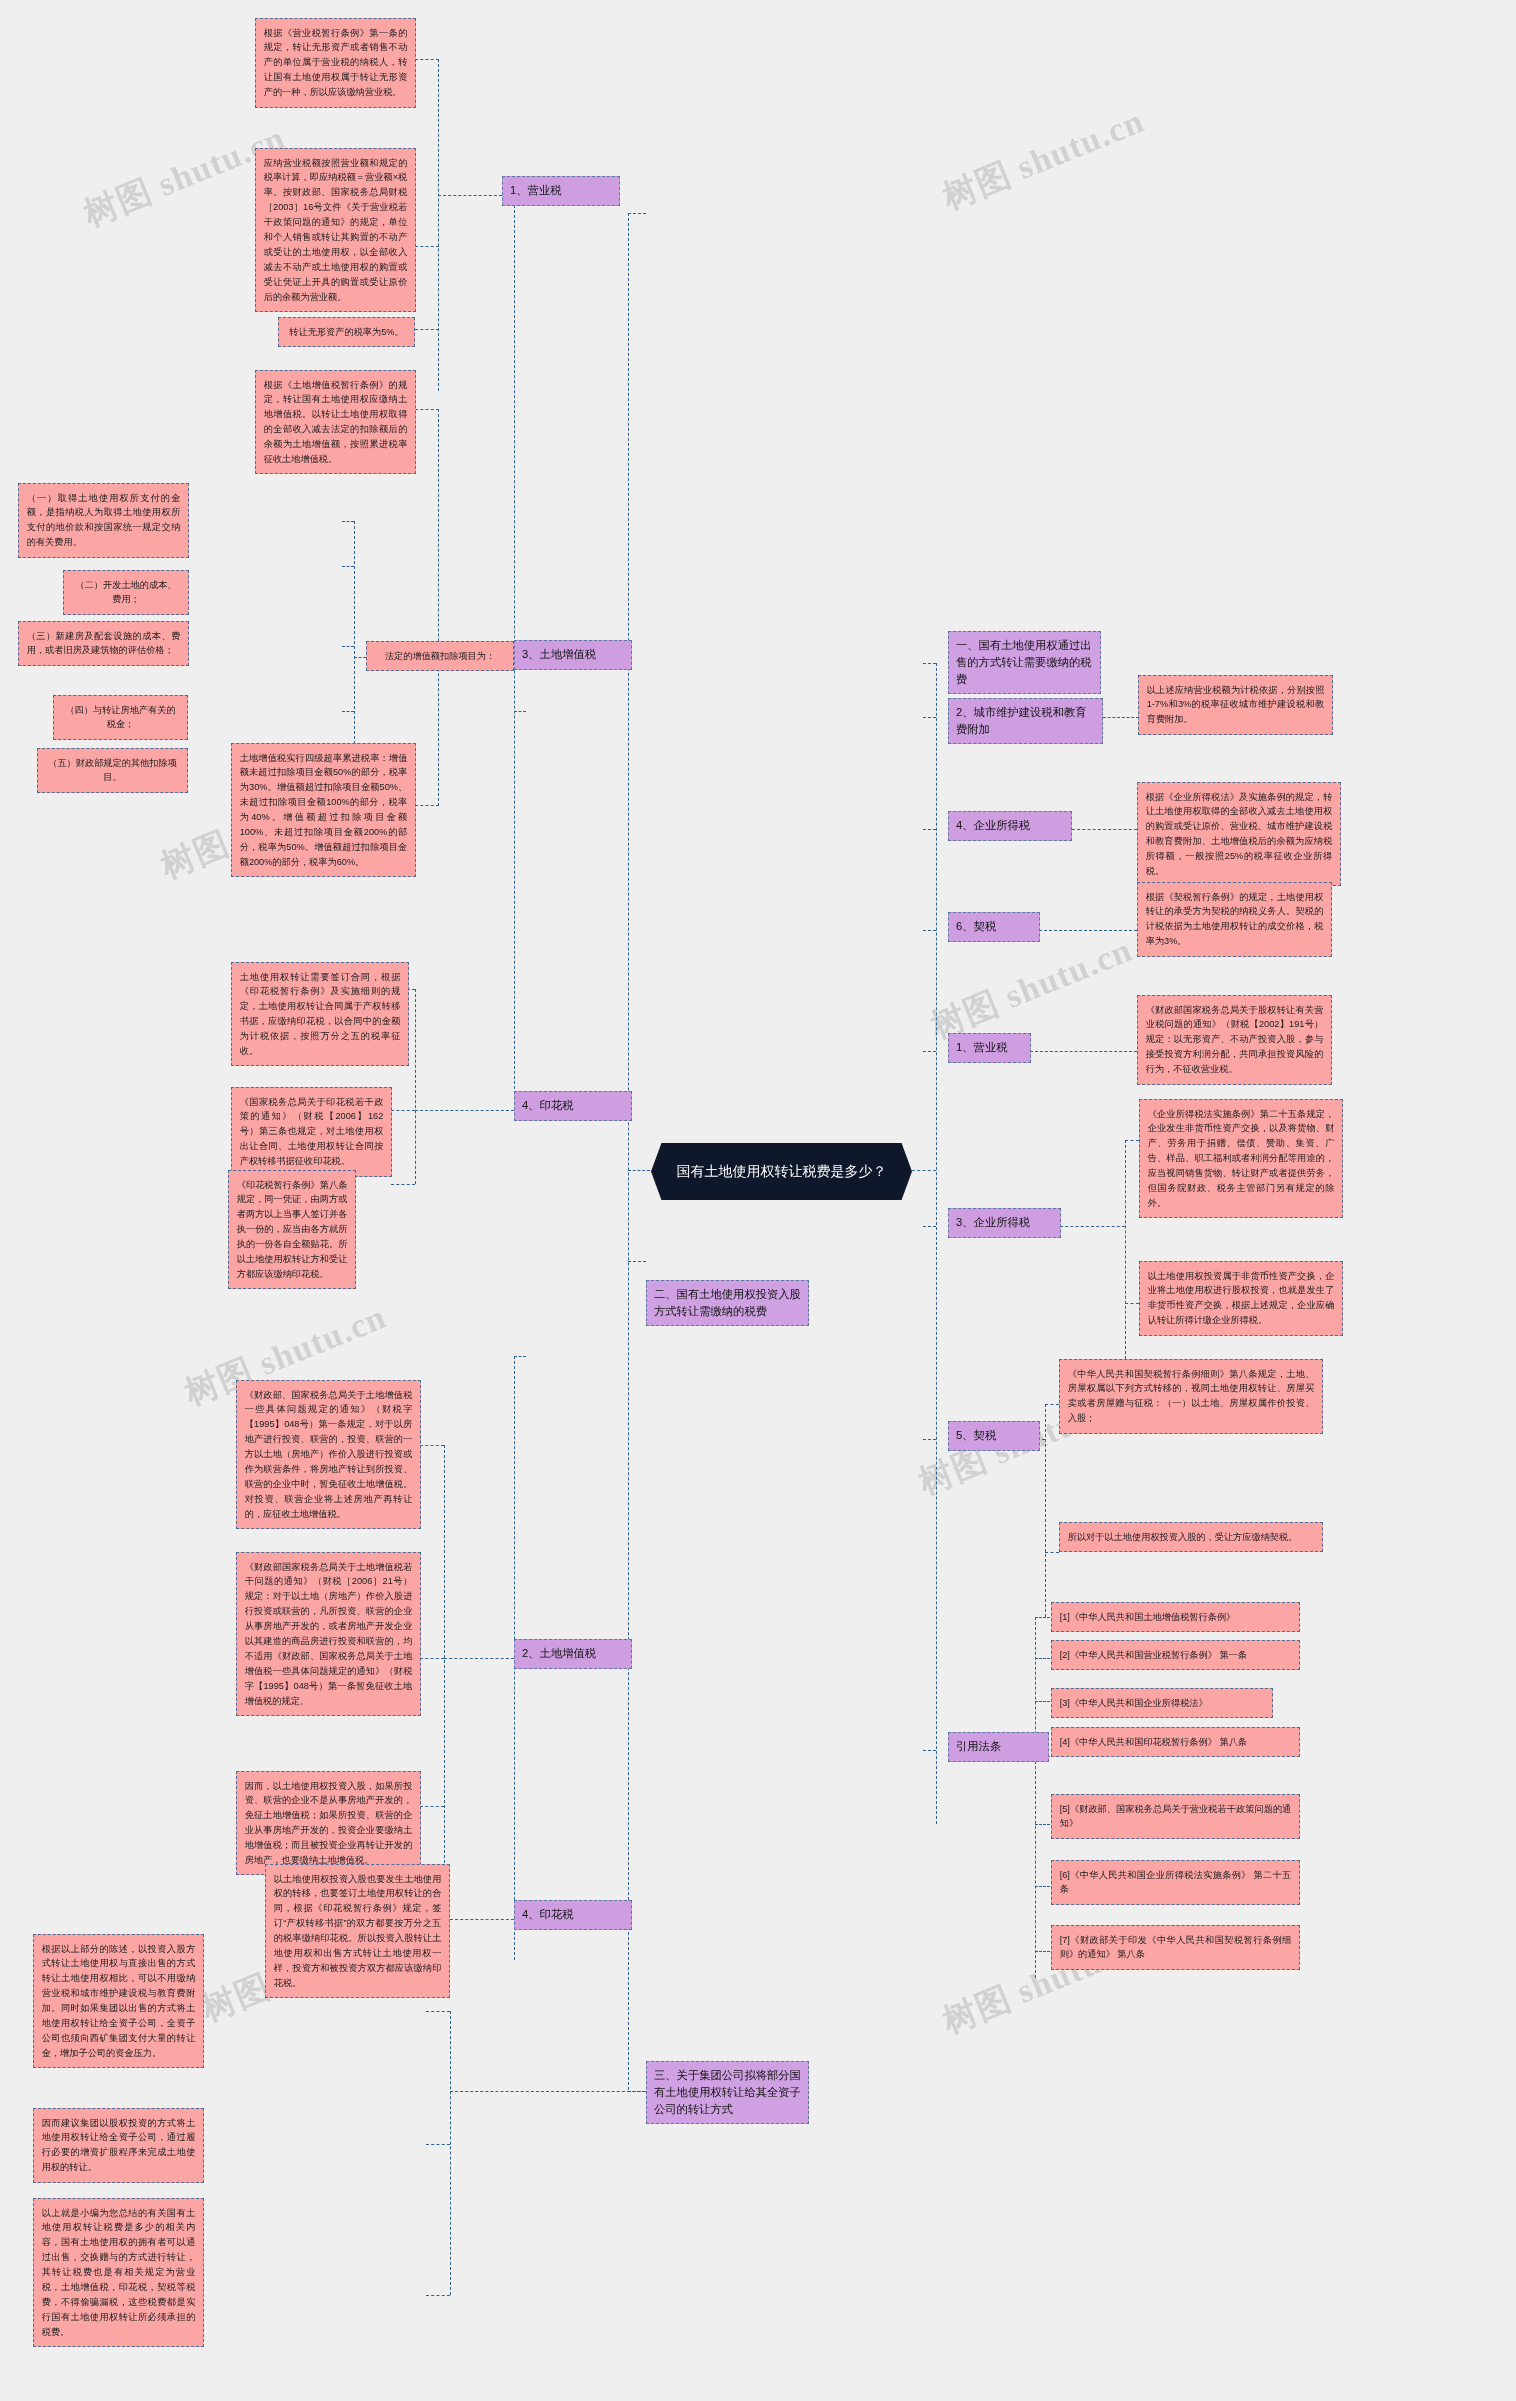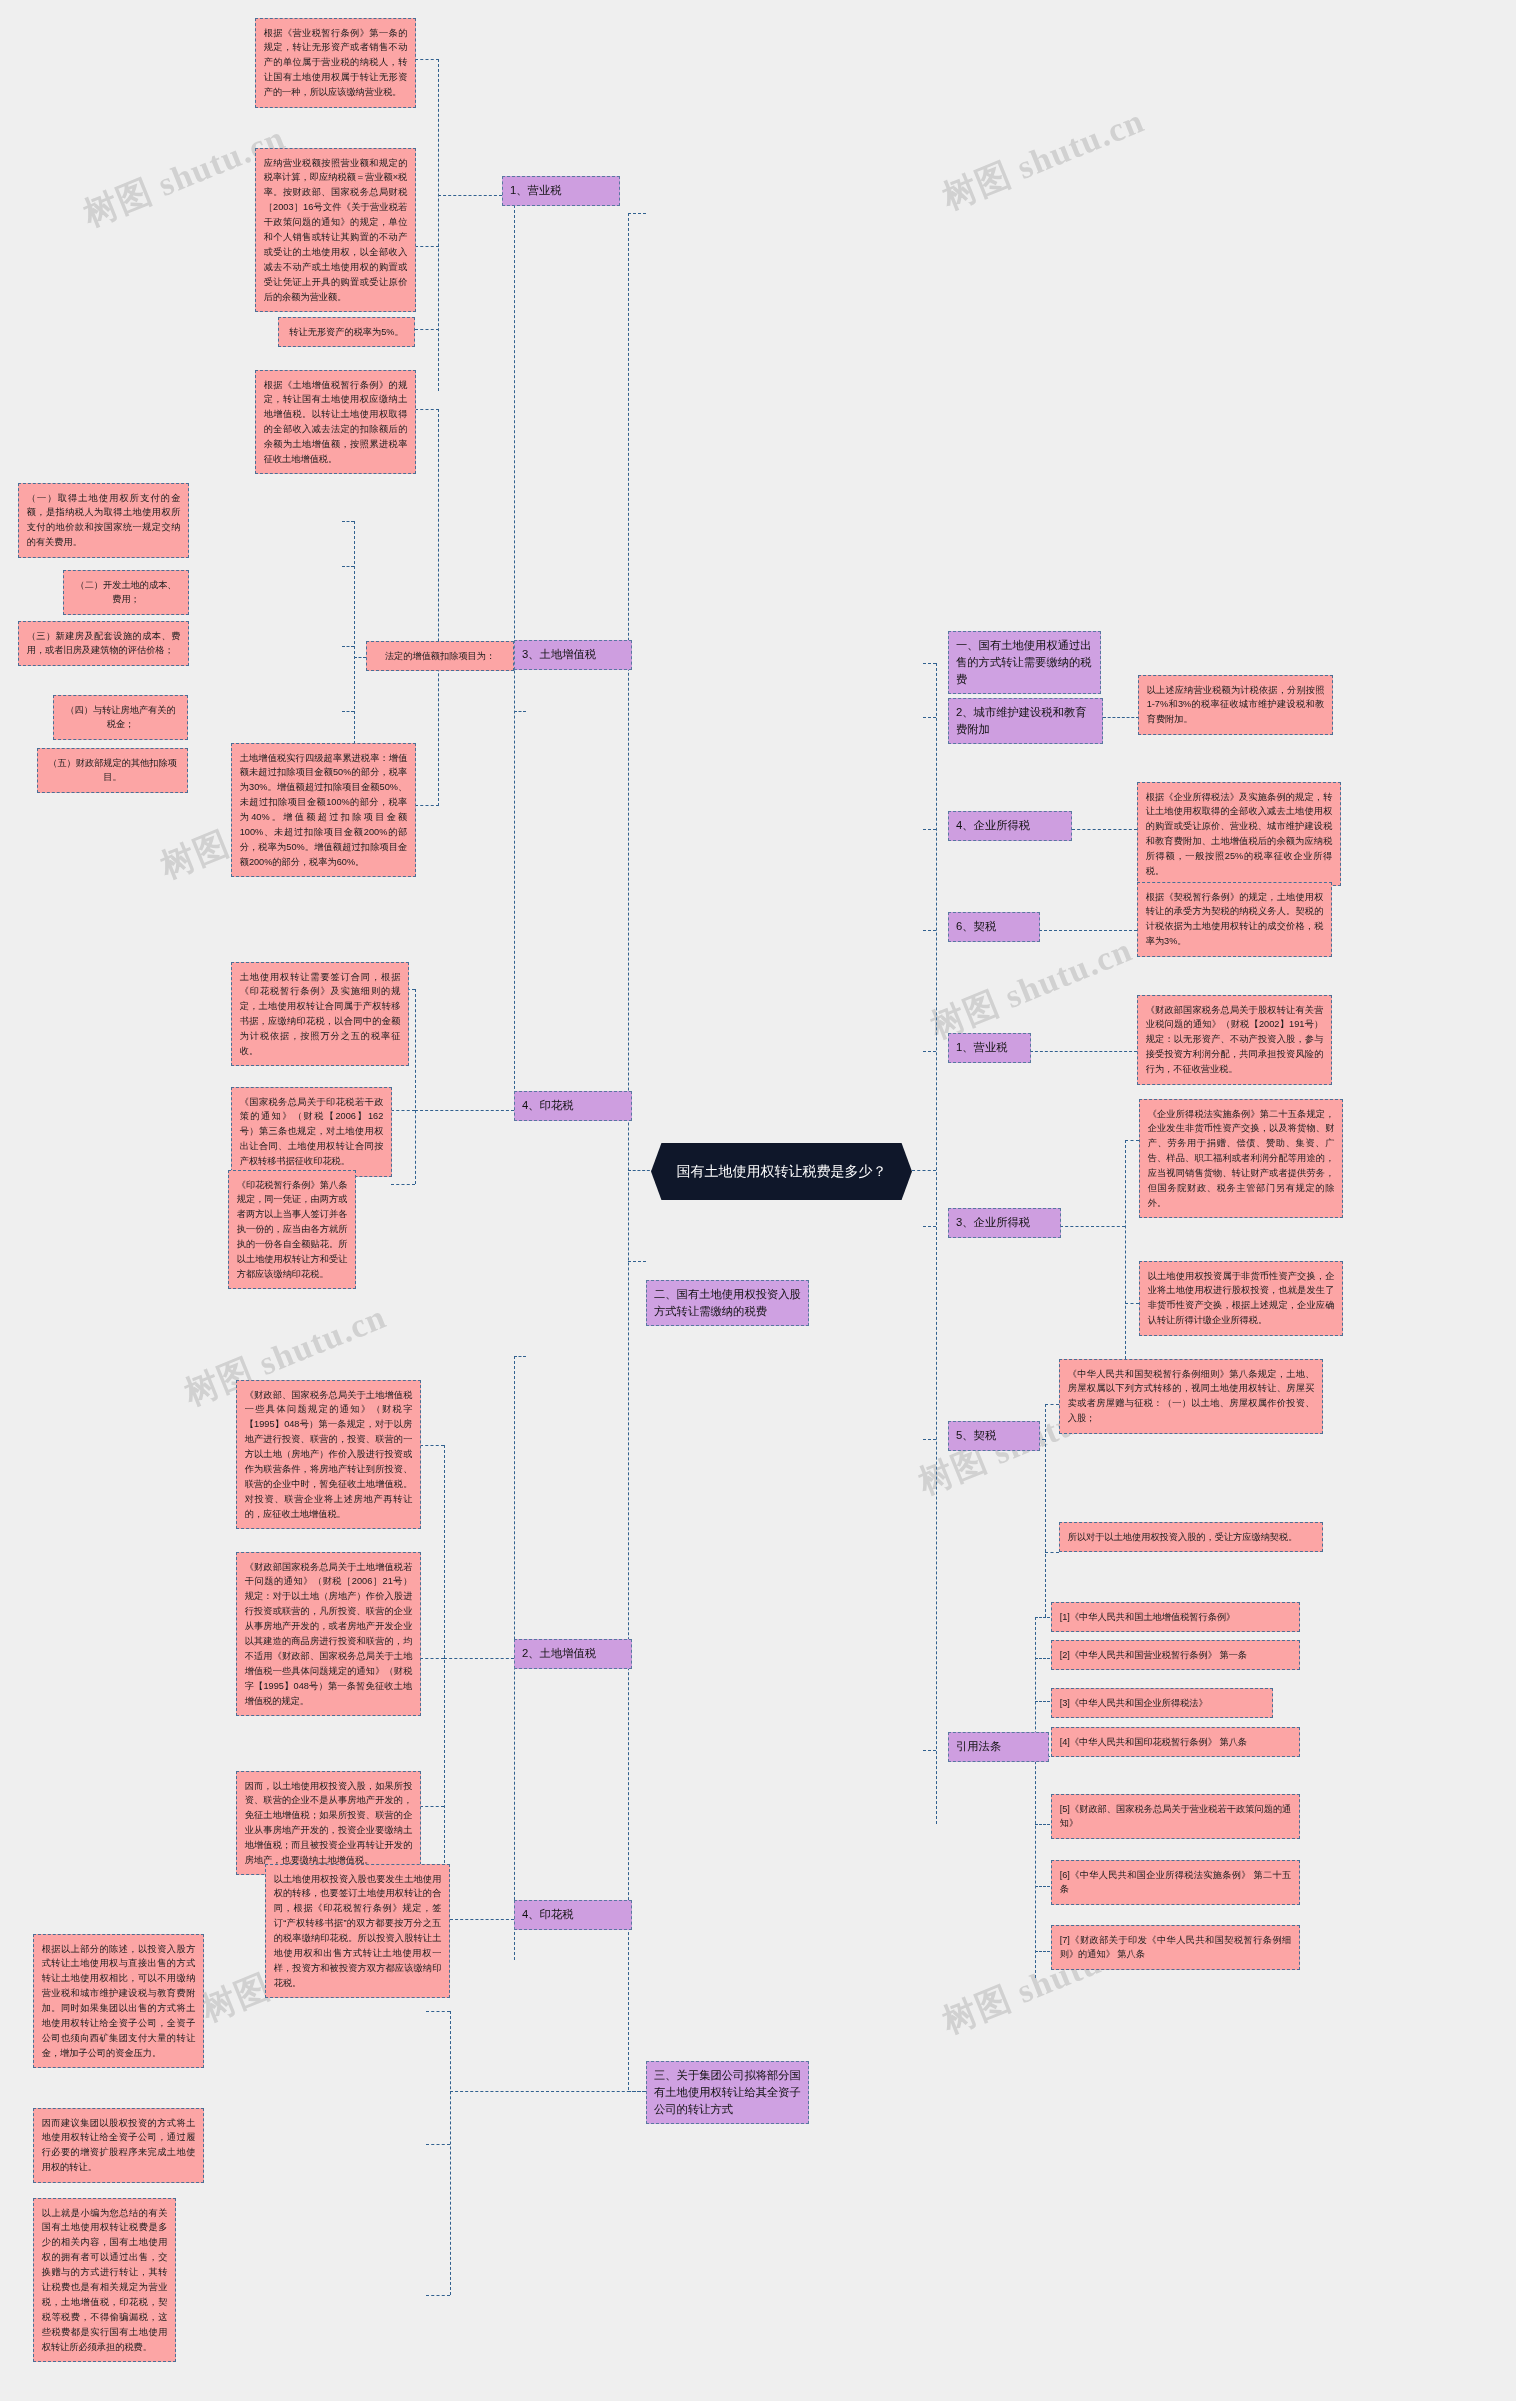--- a/index.html
+++ b/index.html
@@ -272,21 +272,21 @@
   <div class="branch lav" style="left:646px; top:2061px; width:163px;">
     <span>三、关于集团公司拟将部分国有土地使用权转让给其全资子公司的转让方式</span>
   </div>
 
   <div class="leaf" style="left:33px; top:1934px; width:171px;">
     <span>根据以上部分的陈述，以投资入股方式转让土地使用权与直接出售的方式转让土地使用权相比，可以不用缴纳营业税和城市维护建设税与教育费附加。同时如果集团以出售的方式将土地使用权转让给全资子公司，全资子公司也须向西矿集团支付大量的转让金，增加子公司的资金压力。</span>
   </div>
   <div class="leaf" style="left:33px; top:2108px; width:171px;">
     <span>因而建议集团以股权投资的方式将土地使用权转让给全资子公司，通过履行必要的增资扩股程序来完成土地使用权的转让。</span>
   </div>
-  <div class="leaf" style="left:33px; top:2198px; width:143px;">
+  <div class="leaf" style="left:33px; top:2198px; width:171px;">
     <span>以上就是小编为您总结的有关国有土地使用权转让税费是多少的相关内容，国有土地使用权的拥有者可以通过出售，交换赠与的方式进行转让，其转让税费也是有相关规定为营业税，土地增值税，印花税，契税等税费，不得偷骗漏税，这些税费都是实行国有土地使用权转让所必须承担的税费。</span>
   </div>
 
   <div class="branch lav" style="left:948px; top:631px; width:153px;">
     <span>一、国有土地使用权通过出售的方式转让需要缴纳的税费</span>
   </div>
 
   <div class="branch" style="left:948px; top:698px; width:155px;">
     <span>2、城市维护建设税和教育费附加</span>
   </div>

